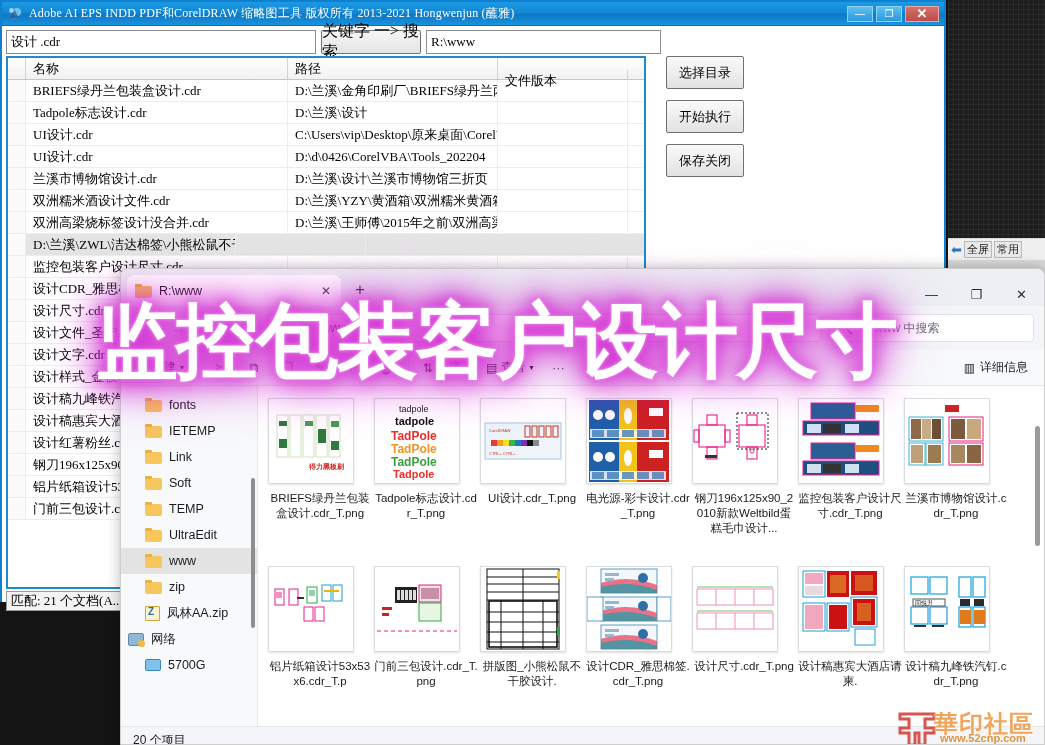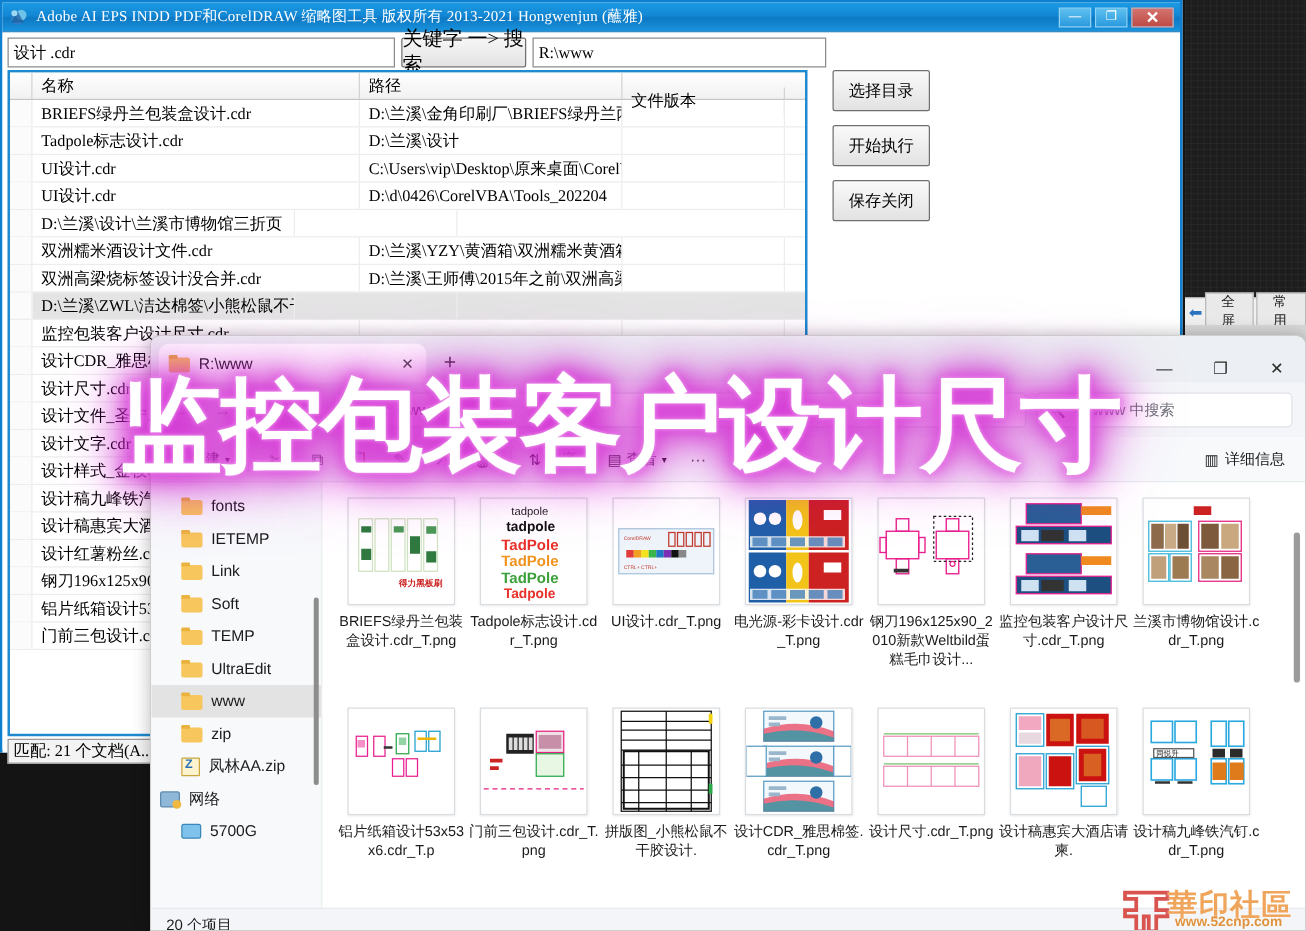--- a/index.html
+++ b/index.html
@@ -25,21 +25,21 @@
     background-size: 5px 5px;
   }
   .tray-strip {
     position: absolute; left: 948px; top: 238px; width: 97px; height: 22px;
     background: #f0f0f0; border-top: 1px solid #d8d8d8;
     display: flex; align-items: center; gap: 2px; padding-left: 3px;
     font-size: 11px; color: #222;
   }
   .tray-btn {
     border: 1px solid #b9b9b9; background: #e9e9e9;
-    padding: 0 12px; font-size: 11px; line-height: 15px;
+    padding: 0 2px; font-size: 11px; line-height: 15px;
   }
   .tray-arrow { color: #2a73c0; font-size: 13px; }
   .taskbar-lower {
     position: absolute; left: 948px; top: 260px; width: 97px; height: 485px;
     background: #d9d9d9;
   }
 
   
   .vb-window {
     position: absolute; left: 0; top: 0; width: 946px; height: 602px;
@@ -255,21 +255,21 @@
     background: #8d8d8d; border-radius: 2px;
   }
 
   .ex-content { flex: 1; background: #ffffff; position: relative; padding: 8px 0 0 10px; }
   .grid {
     display: flex; flex-wrap: wrap; align-content: flex-start;
     gap: 0px;
   }
   .cell {
     width: 106px; height: 168px; display: flex; flex-direction: column;
-    align-items: center; padding-top: 4px;
+    align-items: flex-start; padding-top: 4px;
   }
   .thumb {
     width: 86px; height: 86px; background: #fff;
     border: 1px solid #d9dde1; box-shadow: 0 1px 2px rgba(0,0,0,.12);
     overflow: hidden; position: relative;
   }
   .cap {
     margin-top: 7px; width: 104px; text-align: center;
     font-size: 11.5px; line-height: 15px; color: #1b1b1b;
     word-break: break-all;
@@ -383,20 +383,21 @@
               <div class="td c3"></div>
             </div>
             <div class="tr">
               <div class="td c0"></div>
               <div class="td c1">UI设计.cdr</div>
               <div class="td c2">D:\d\0426\CorelVBA\Tools_202204</div>
               <div class="td c3"></div>
             </div>
             <div class="tr">
               <div class="td c0"></div>
+              <div class="td c1">兰溪市博物馆设计.cdr</div>
               <div class="td c2">D:\兰溪\设计\兰溪市博物馆三折页</div>
               <div class="td c3"></div>
             </div>
             <div class="tr">
               <div class="td c0"></div>
               <div class="td c1">双洲糯米酒设计文件.cdr</div>
               <div class="td c2">D:\兰溪\YZY\黄酒箱\双洲糯米黄酒箱398x25...</div>
               <div class="td c3"></div>
             </div>
             <div class="tr">

